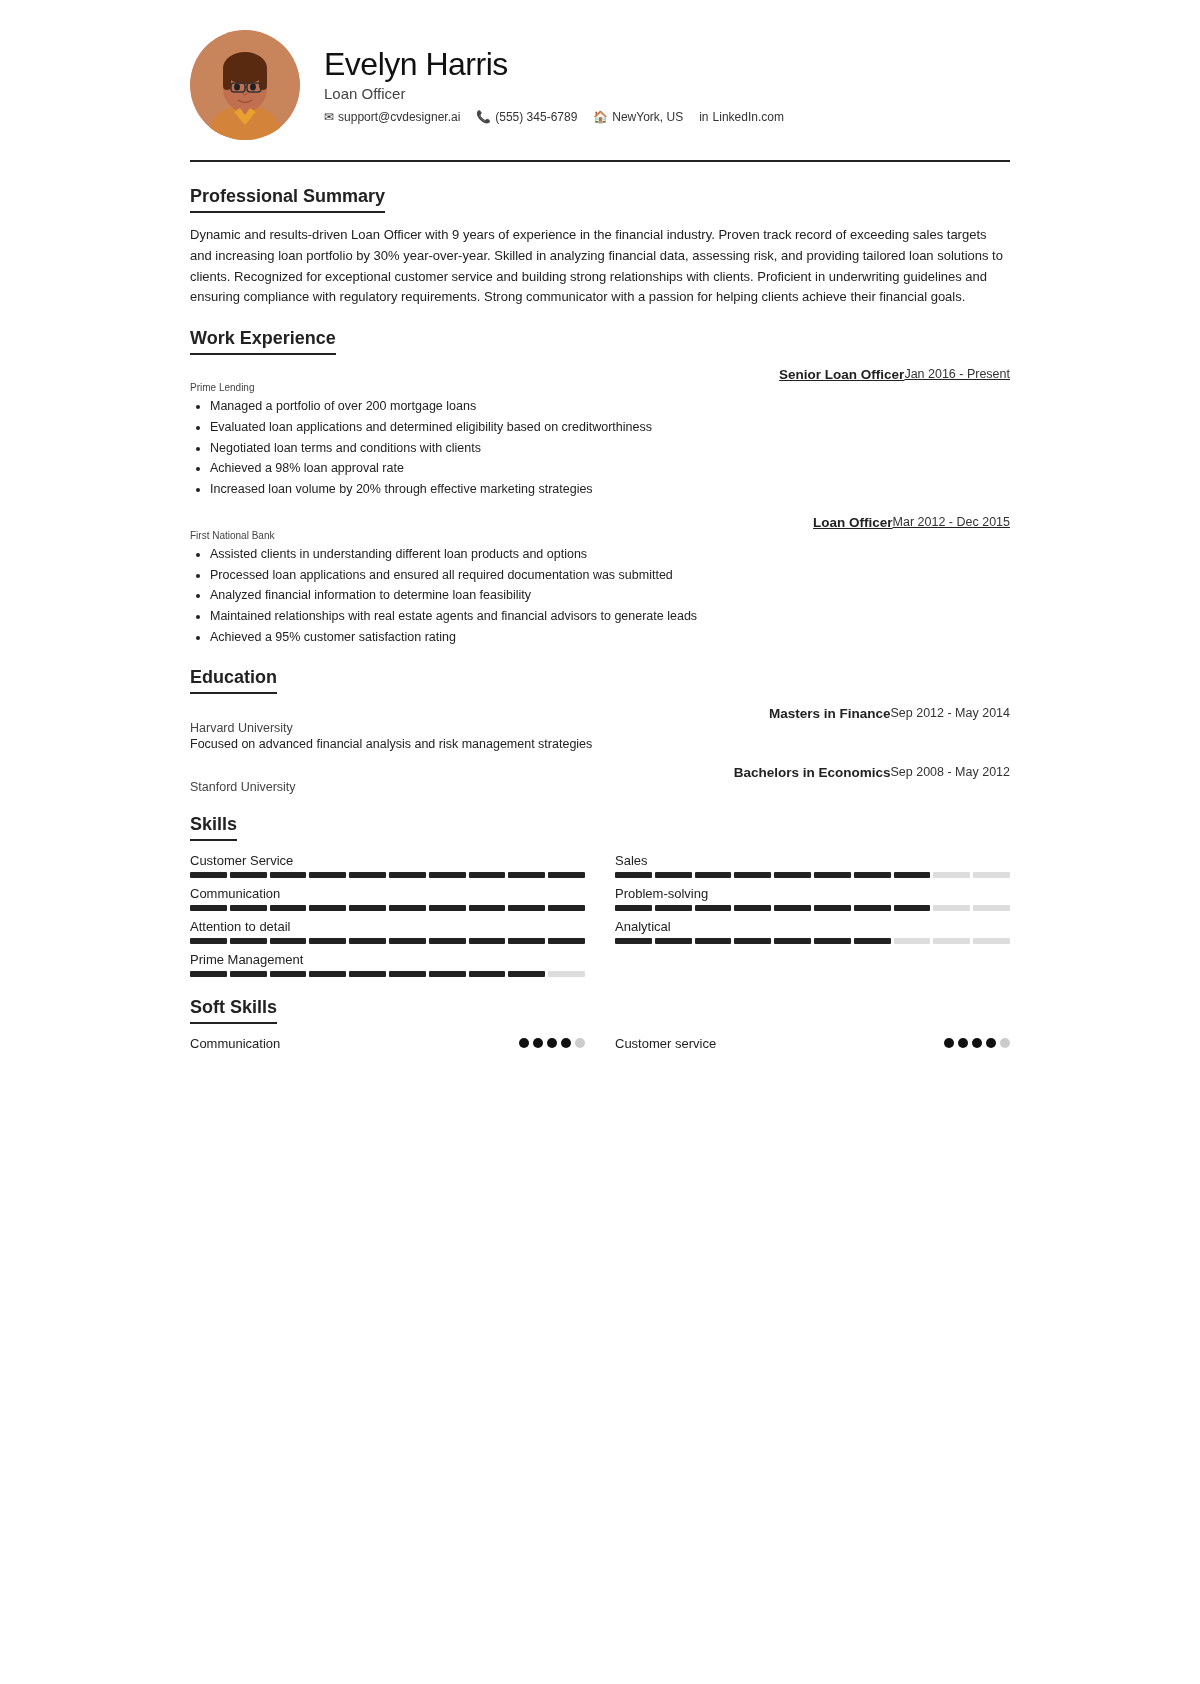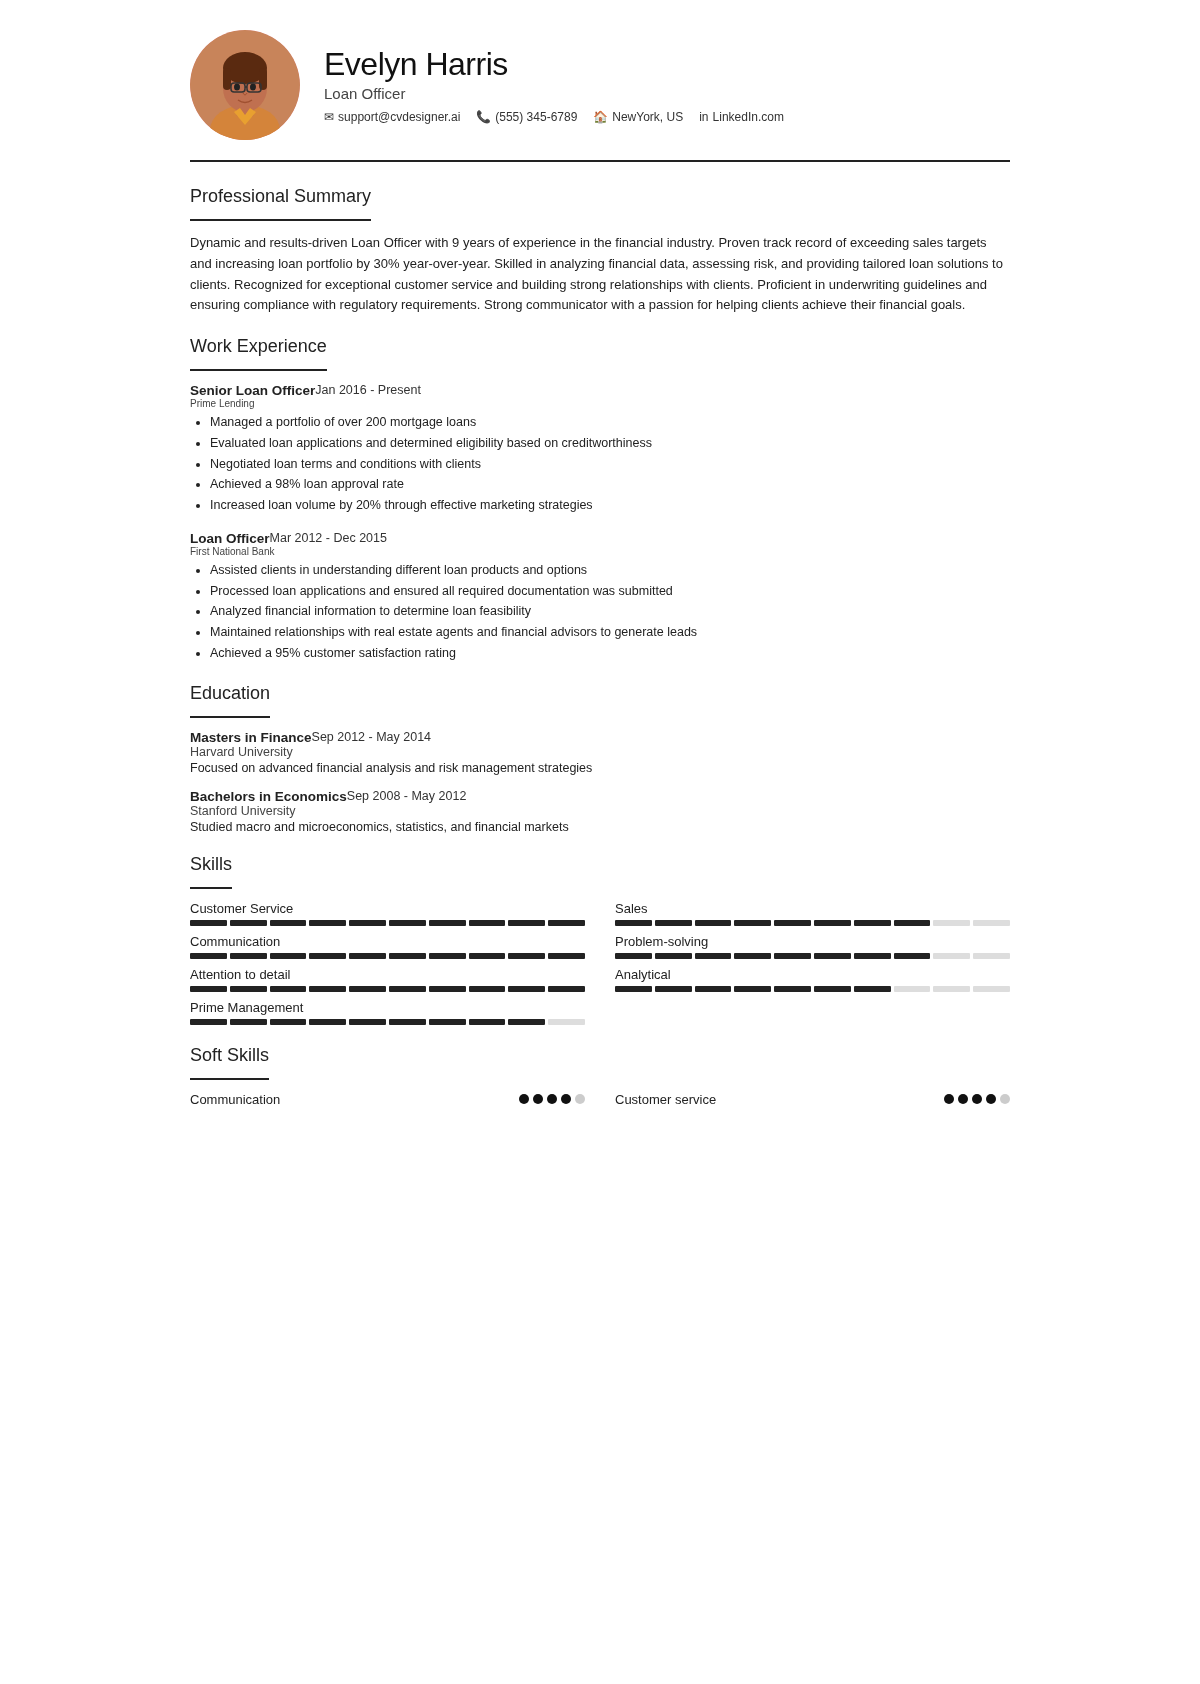--- a/index.html
+++ b/index.html
@@ -61,40 +61,41 @@
       gap: 4px;
     }
     .contact-icon {
       font-size: 12px;
     }
 
     
     .section { margin-bottom: 20px; }
     .section-title {
       font-size: 18px;
-      font-weight: 400;
+      font-weight: 700;
       border-bottom: 2px solid #222;
-      padding-bottom: 12px;
+      padding-bottom: 4px;
       margin-bottom: 12px;
       display: inline-block;
     }
 
     
     .summary-text {
       font-size: 13px;
       line-height: 1.6;
       color: #222;
     }
 
     
     .job { margin-bottom: 16px; }
     .job-header {
       display: flex;
-      justify-content: flex-start;
+      justify-content: flex-end;
       align-items: flex-start;
+      text-decoration: underline;
     }
     .job-title {
       font-weight: 700;
       font-size: 13.5px;
     }
     .job-date {
       font-size: 12.5px;
       color: #333;
       white-space: nowrap;
     }
@@ -110,21 +111,21 @@
     .job-bullets li {
       margin-bottom: 2px;
       font-size: 12.5px;
       line-height: 1.5;
     }
 
     
     .edu-item { margin-bottom: 14px; }
     .edu-header {
       display: flex;
-      justify-content: flex-start;
+      justify-content: flex-end;
     }
     .edu-degree { font-weight: 700; font-size: 13.5px; }
     .edu-date { font-size: 12.5px; color: #333; white-space: nowrap; }
     .edu-school { font-size: 12.5px; color: #444; }
     .edu-desc { font-size: 12.5px; margin-top: 2px; }
 
     
     .skills-grid {
       display: grid;
       grid-template-columns: 1fr 1fr;
@@ -279,21 +280,20 @@
     </div>
     <div class="edu-school">Harvard University</div>
     <div class="edu-desc">Focused on advanced financial analysis and risk management strategies</div>
   </div>
       <div class="edu-item">
     <div class="edu-header">
       <span class="edu-degree">Bachelors in Economics</span>
       <span class="edu-date">Sep 2008 - May 2012</span>
     </div>
     <div class="edu-school">Stanford University</div>
-    <div class="edu-desc">Studied macro and microeconomics, statistics, and financial markets</div>
   </div>
     </div>
 </div>
 
 <div class="section">
   <div class="section-title">Skills</div>
   <div id="skills-grid" class="skills-grid">
       <div class="skill-item">
     <div class="skill-name">Customer Service</div>
     <div class="skill-bar-segmented">

